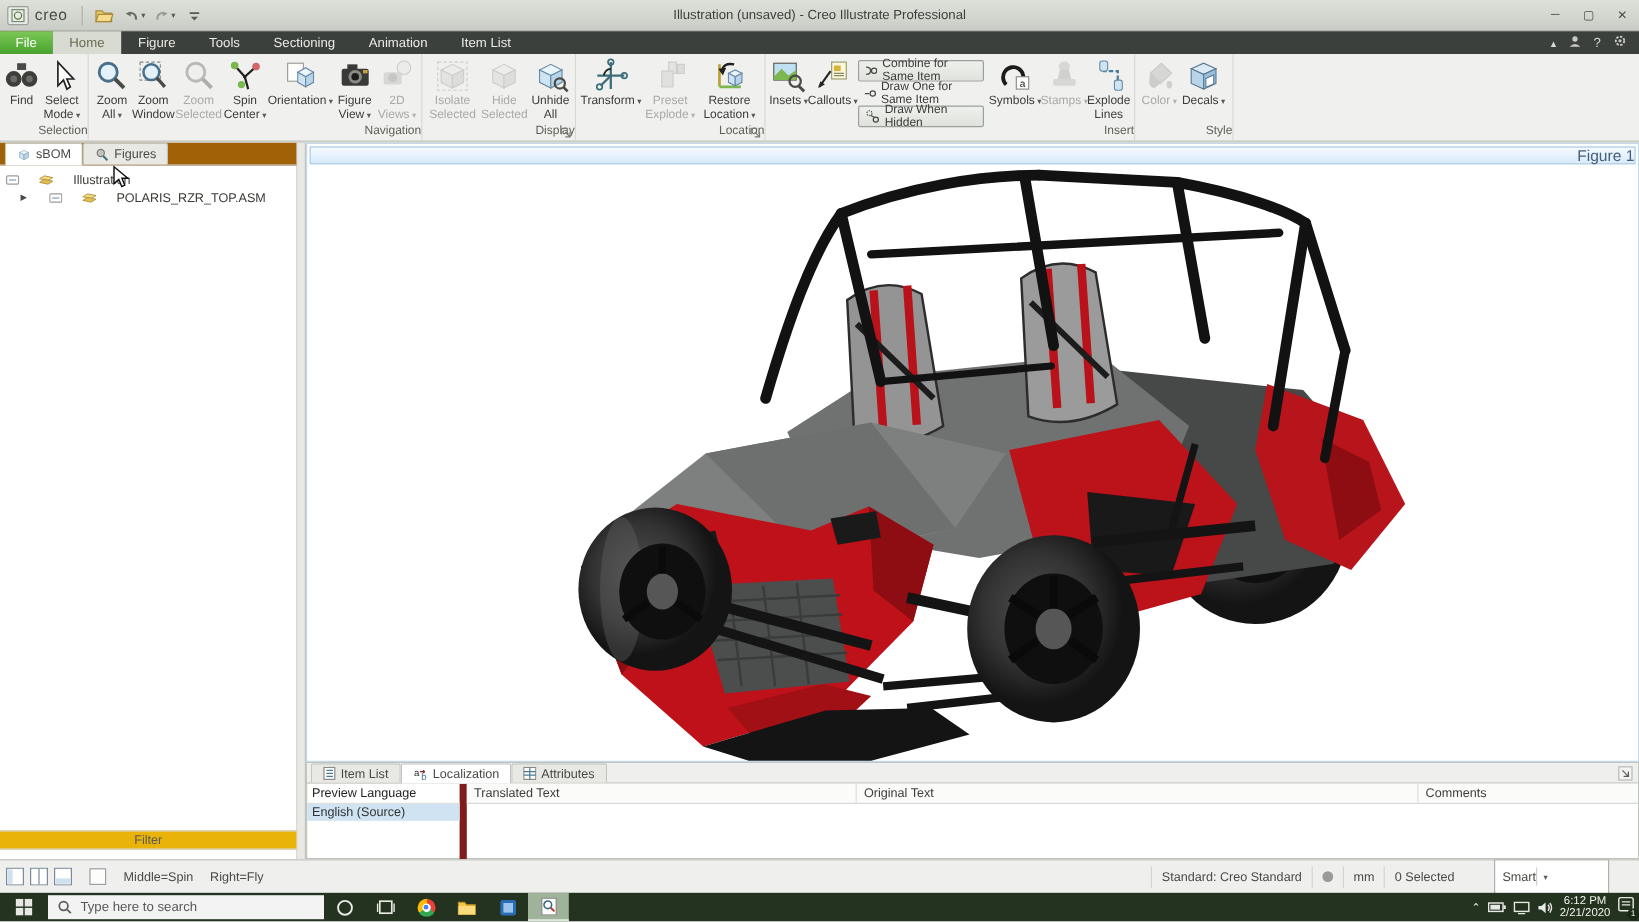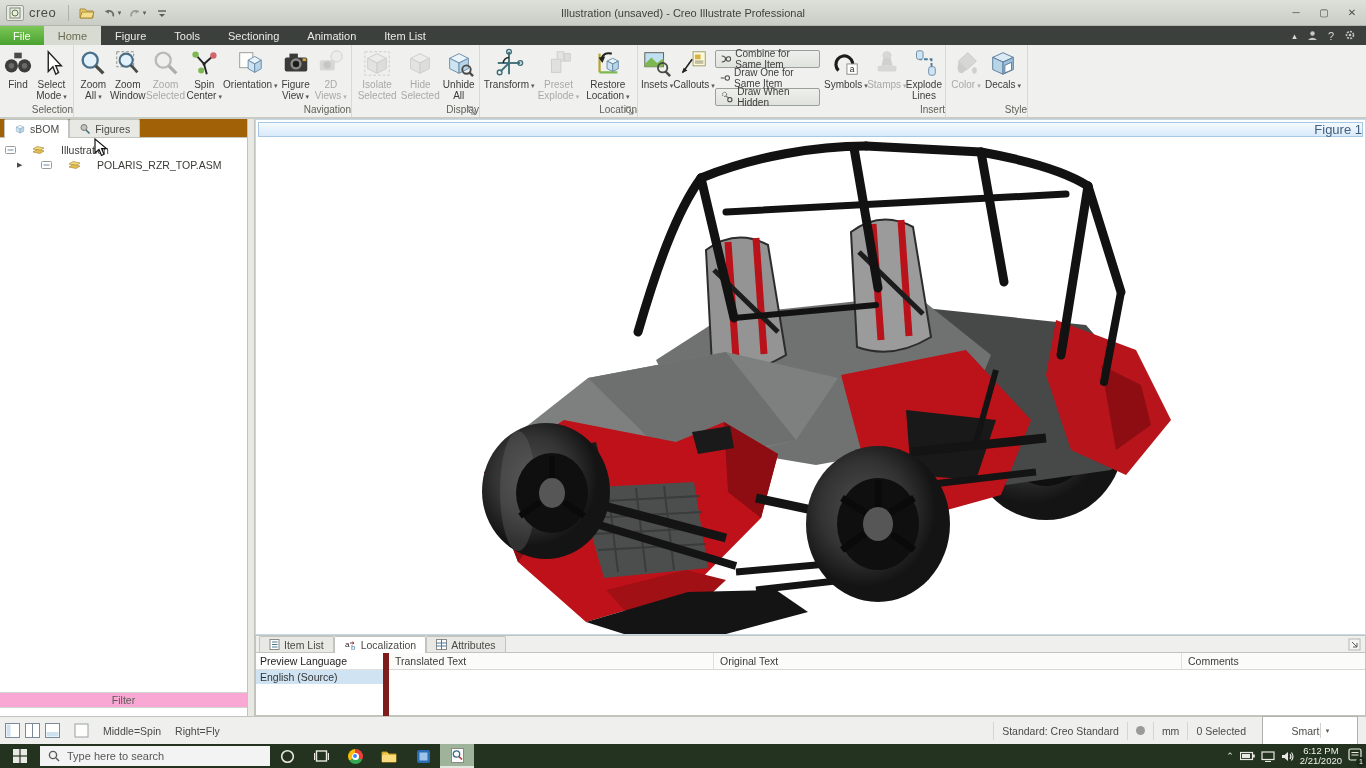--- a/index.html
+++ b/index.html
@@ -57,21 +57,21 @@
     border-right:1px solid #c2c4be; }
   .lp-tabs { height:19px; display:flex; align-items:flex-end; padding-left:4px; background:#a16207;
     border-bottom:1px solid #c2c4be; }
   .lp-tab { height:18px; display:flex; align-items:center; gap:4px; font-size:10.5px; padding:0 9px;
     border:1px solid #c2c4be; border-bottom:none; border-radius:2px 2px 0 0; background:#e8e9e5; color:#4a4a46; }
   .lp-tab.active { background:#fff; margin-bottom:-1px; height:19px; }
   .tree { padding:5px 0 0 5px; font-size:10.5px; color:#3a3a36; }
   .tree-row { display:flex; align-items:center; gap:16px; height:14px; margin-bottom:1px; }
   .tree-row.indent { padding-left:12px; }
   .tw { font-size:7px; color:#4a4a46; width:8px; }
-  .filterbar { position:absolute; bottom:8px; left:0; right:0; height:16px; background:#f9a8d4;
+  .filterbar { position:absolute; bottom:8px; left:0; right:0; height:16px; background:#eab308;
     border-top:1px solid #d4d6d0; border-bottom:1px solid #d4d6d0; text-align:center;
     font-size:10.5px; color:#5a5a56; line-height:15px; }
   .splitter { position:absolute; left:248px; top:119px; width:7px; height:597px; background:#e8e9e5;
     border-right:1px solid #c2c4be; }
 
   .viewport { position:absolute; left:255px; top:119px; width:1111px; height:516px; background:#fff;
     border:1px solid #c4d8ea; }
   .figbar { position:absolute; left:2px; right:2px; top:2px; height:15px;
     background:linear-gradient(#f5fafe,#d8eafa); border:1px solid #a6c8e4; text-align:right;
     font-size:13px; color:#44607e; line-height:13px; }
@@ -97,21 +97,21 @@
 
   
   .statusbar { position:absolute; left:0; top:716px; width:1366px; height:28px; background:#eff0ed;
     border-top:1px solid #c2c4be; display:flex; align-items:center; font-size:10.5px; color:#4a4a46; }
   .sb-icon { width:15px; height:15px; margin-left:5px; }
   .sb-hints { margin-left:14px; display:flex; gap:14px; }
   .sb-right { margin-left:auto; display:flex; align-items:center; height:100%; }
   .sb-seg { padding:0 8px; border-left:1px solid #d4d6d0; height:18px; display:flex; align-items:center; gap:4px; }
   .sb-dot { width:9px; height:9px; border-radius:50%; background:#9a9a96; }
   .smartbox { width:96px; height:30px; background:#fff; border:1px solid #b0b0ac; display:flex;
-    align-items:center; justify-content:center; padding-left:6px; margin:0 8px; }
+    align-items:center; justify-content:flex-start; padding-left:6px; margin:0 25px; }
   .smartbox .arrbox { width:15px; height:15px; border-left:1px solid #d0d0cc; display:flex;
     align-items:center; justify-content:center; font-size:7px; color:#5a5a56; }
 
   
   .taskbar { position:absolute; left:0; top:744px; width:1366px; height:24px; background:#24331f;
     display:flex; align-items:center; }
   .tb-start { width:40px; height:24px; display:flex; align-items:center; justify-content:center; }
   .tb-search { width:230px; height:20px; background:#f2f3f2; display:flex; align-items:center;
     gap:7px; padding-left:8px; font-size:11px; color:#575757; }
   .tb-icon { width:34px; height:24px; display:flex; align-items:center; justify-content:center; }

